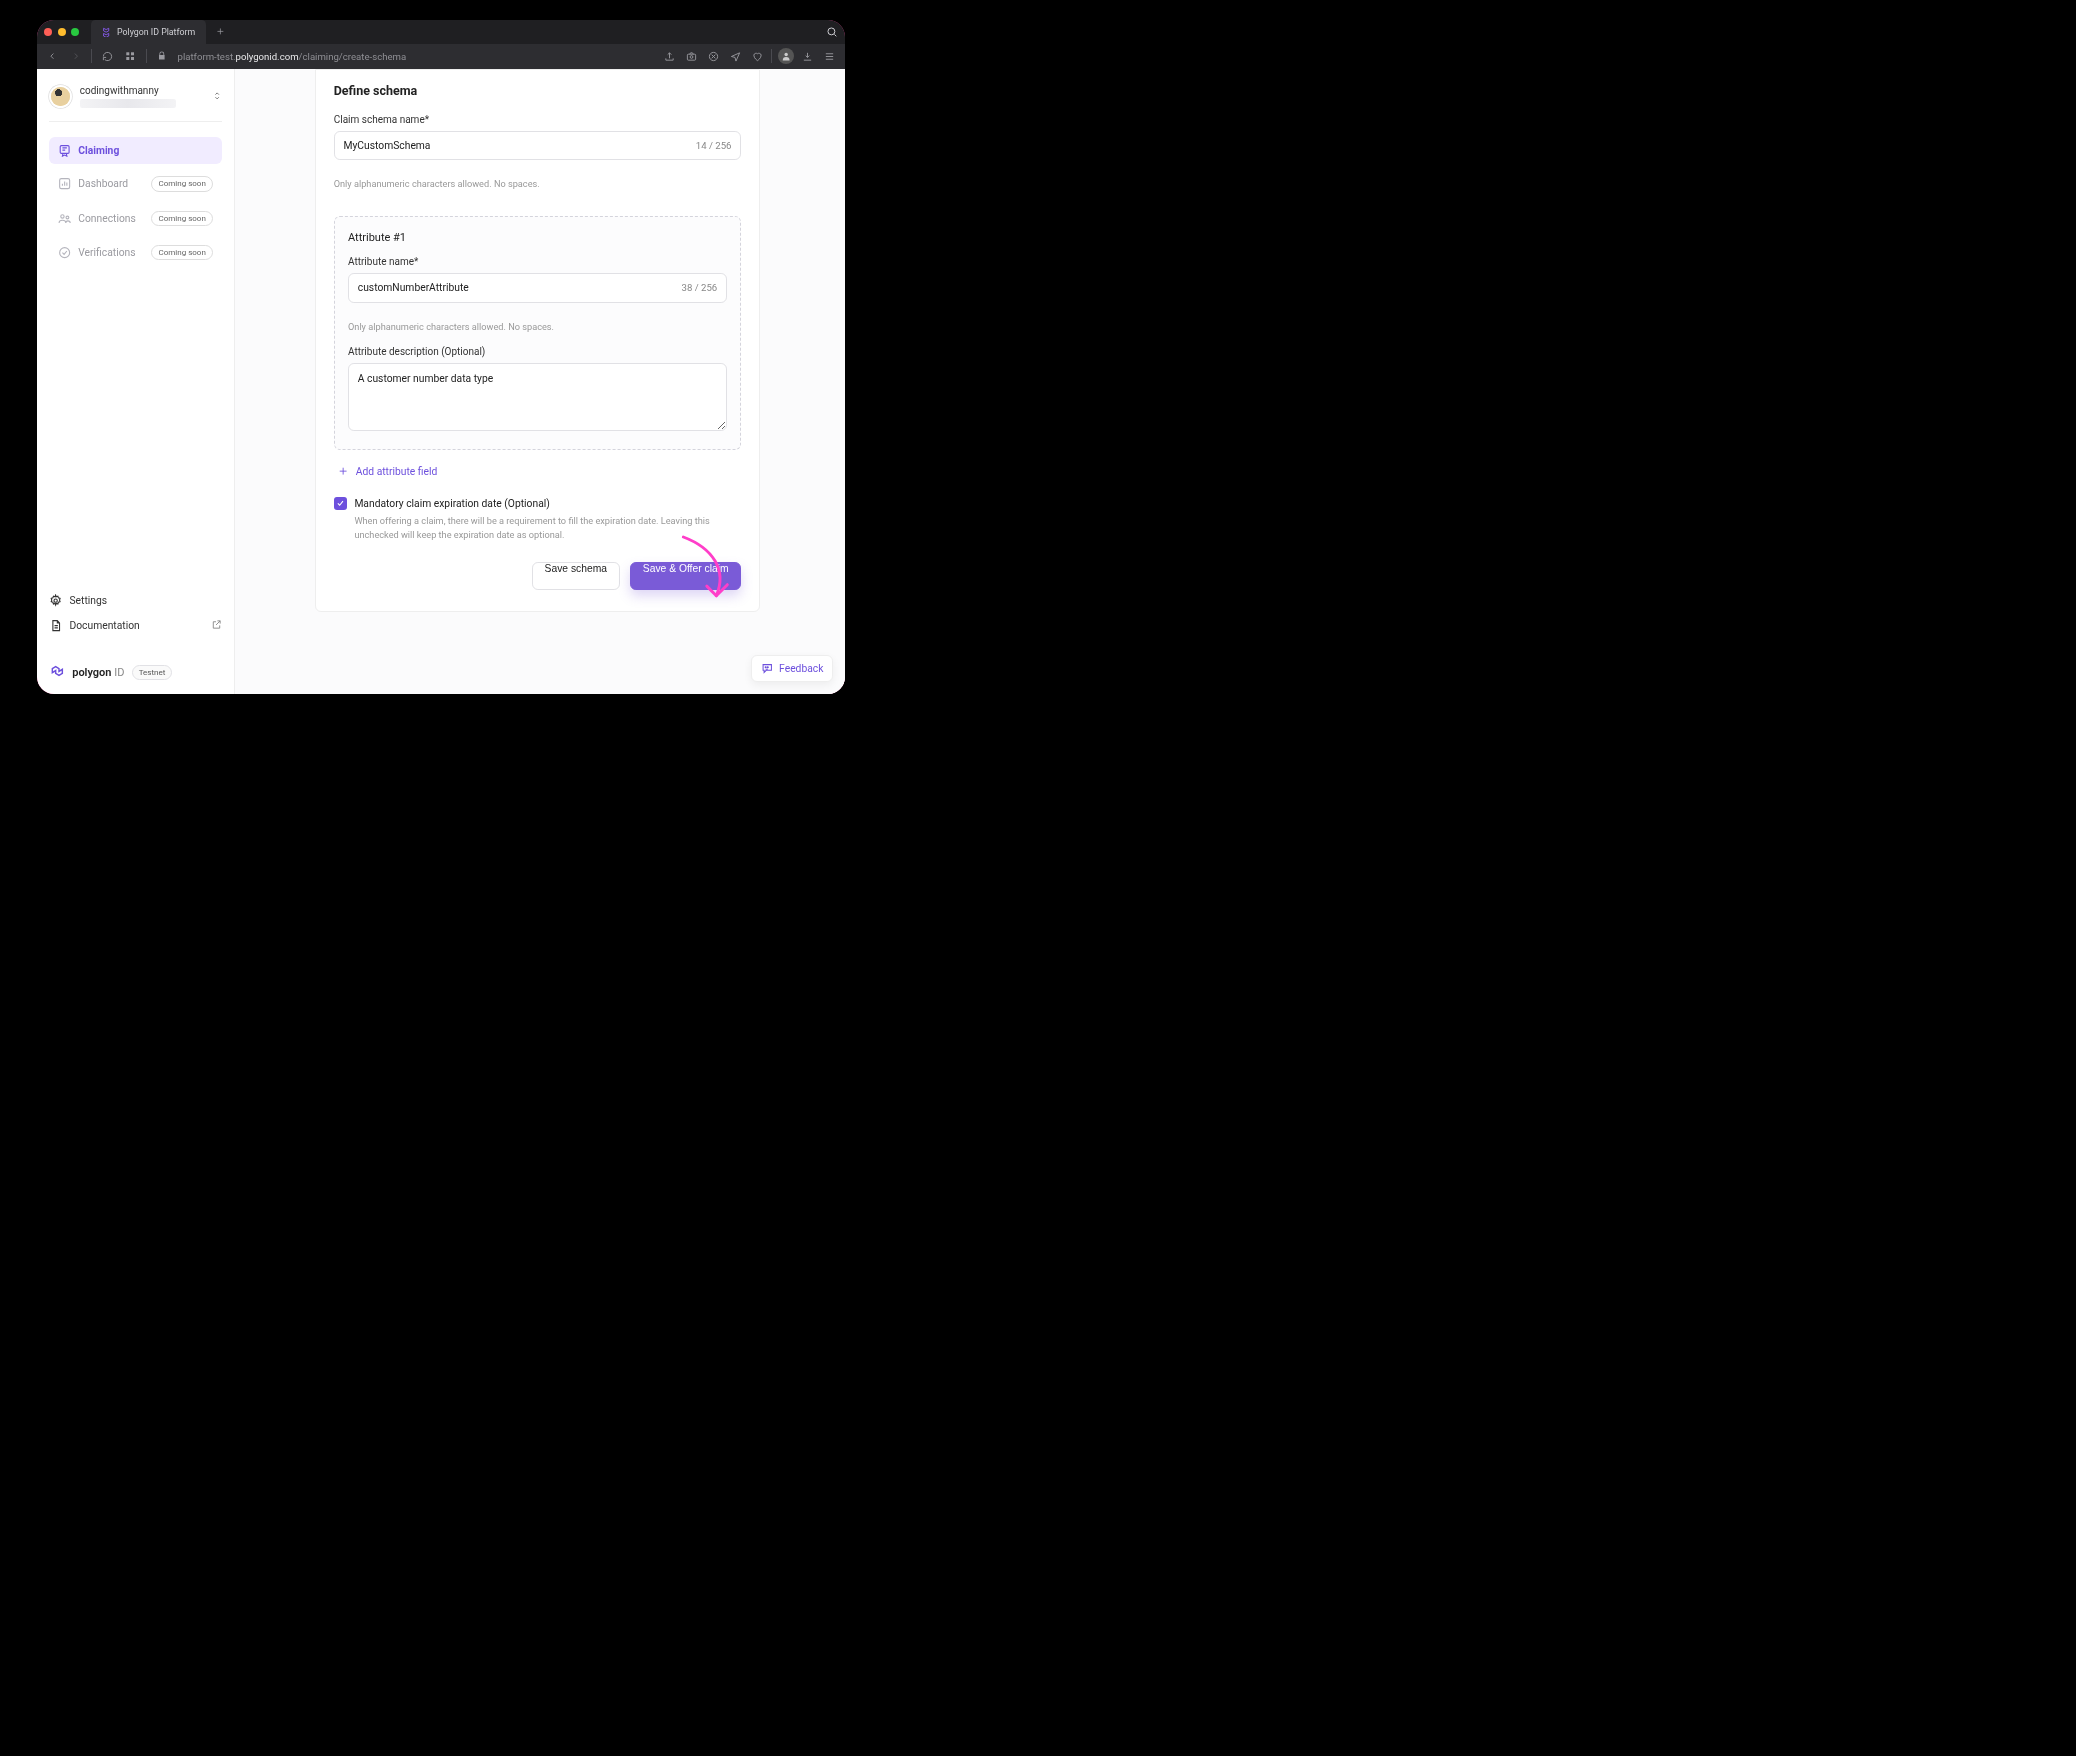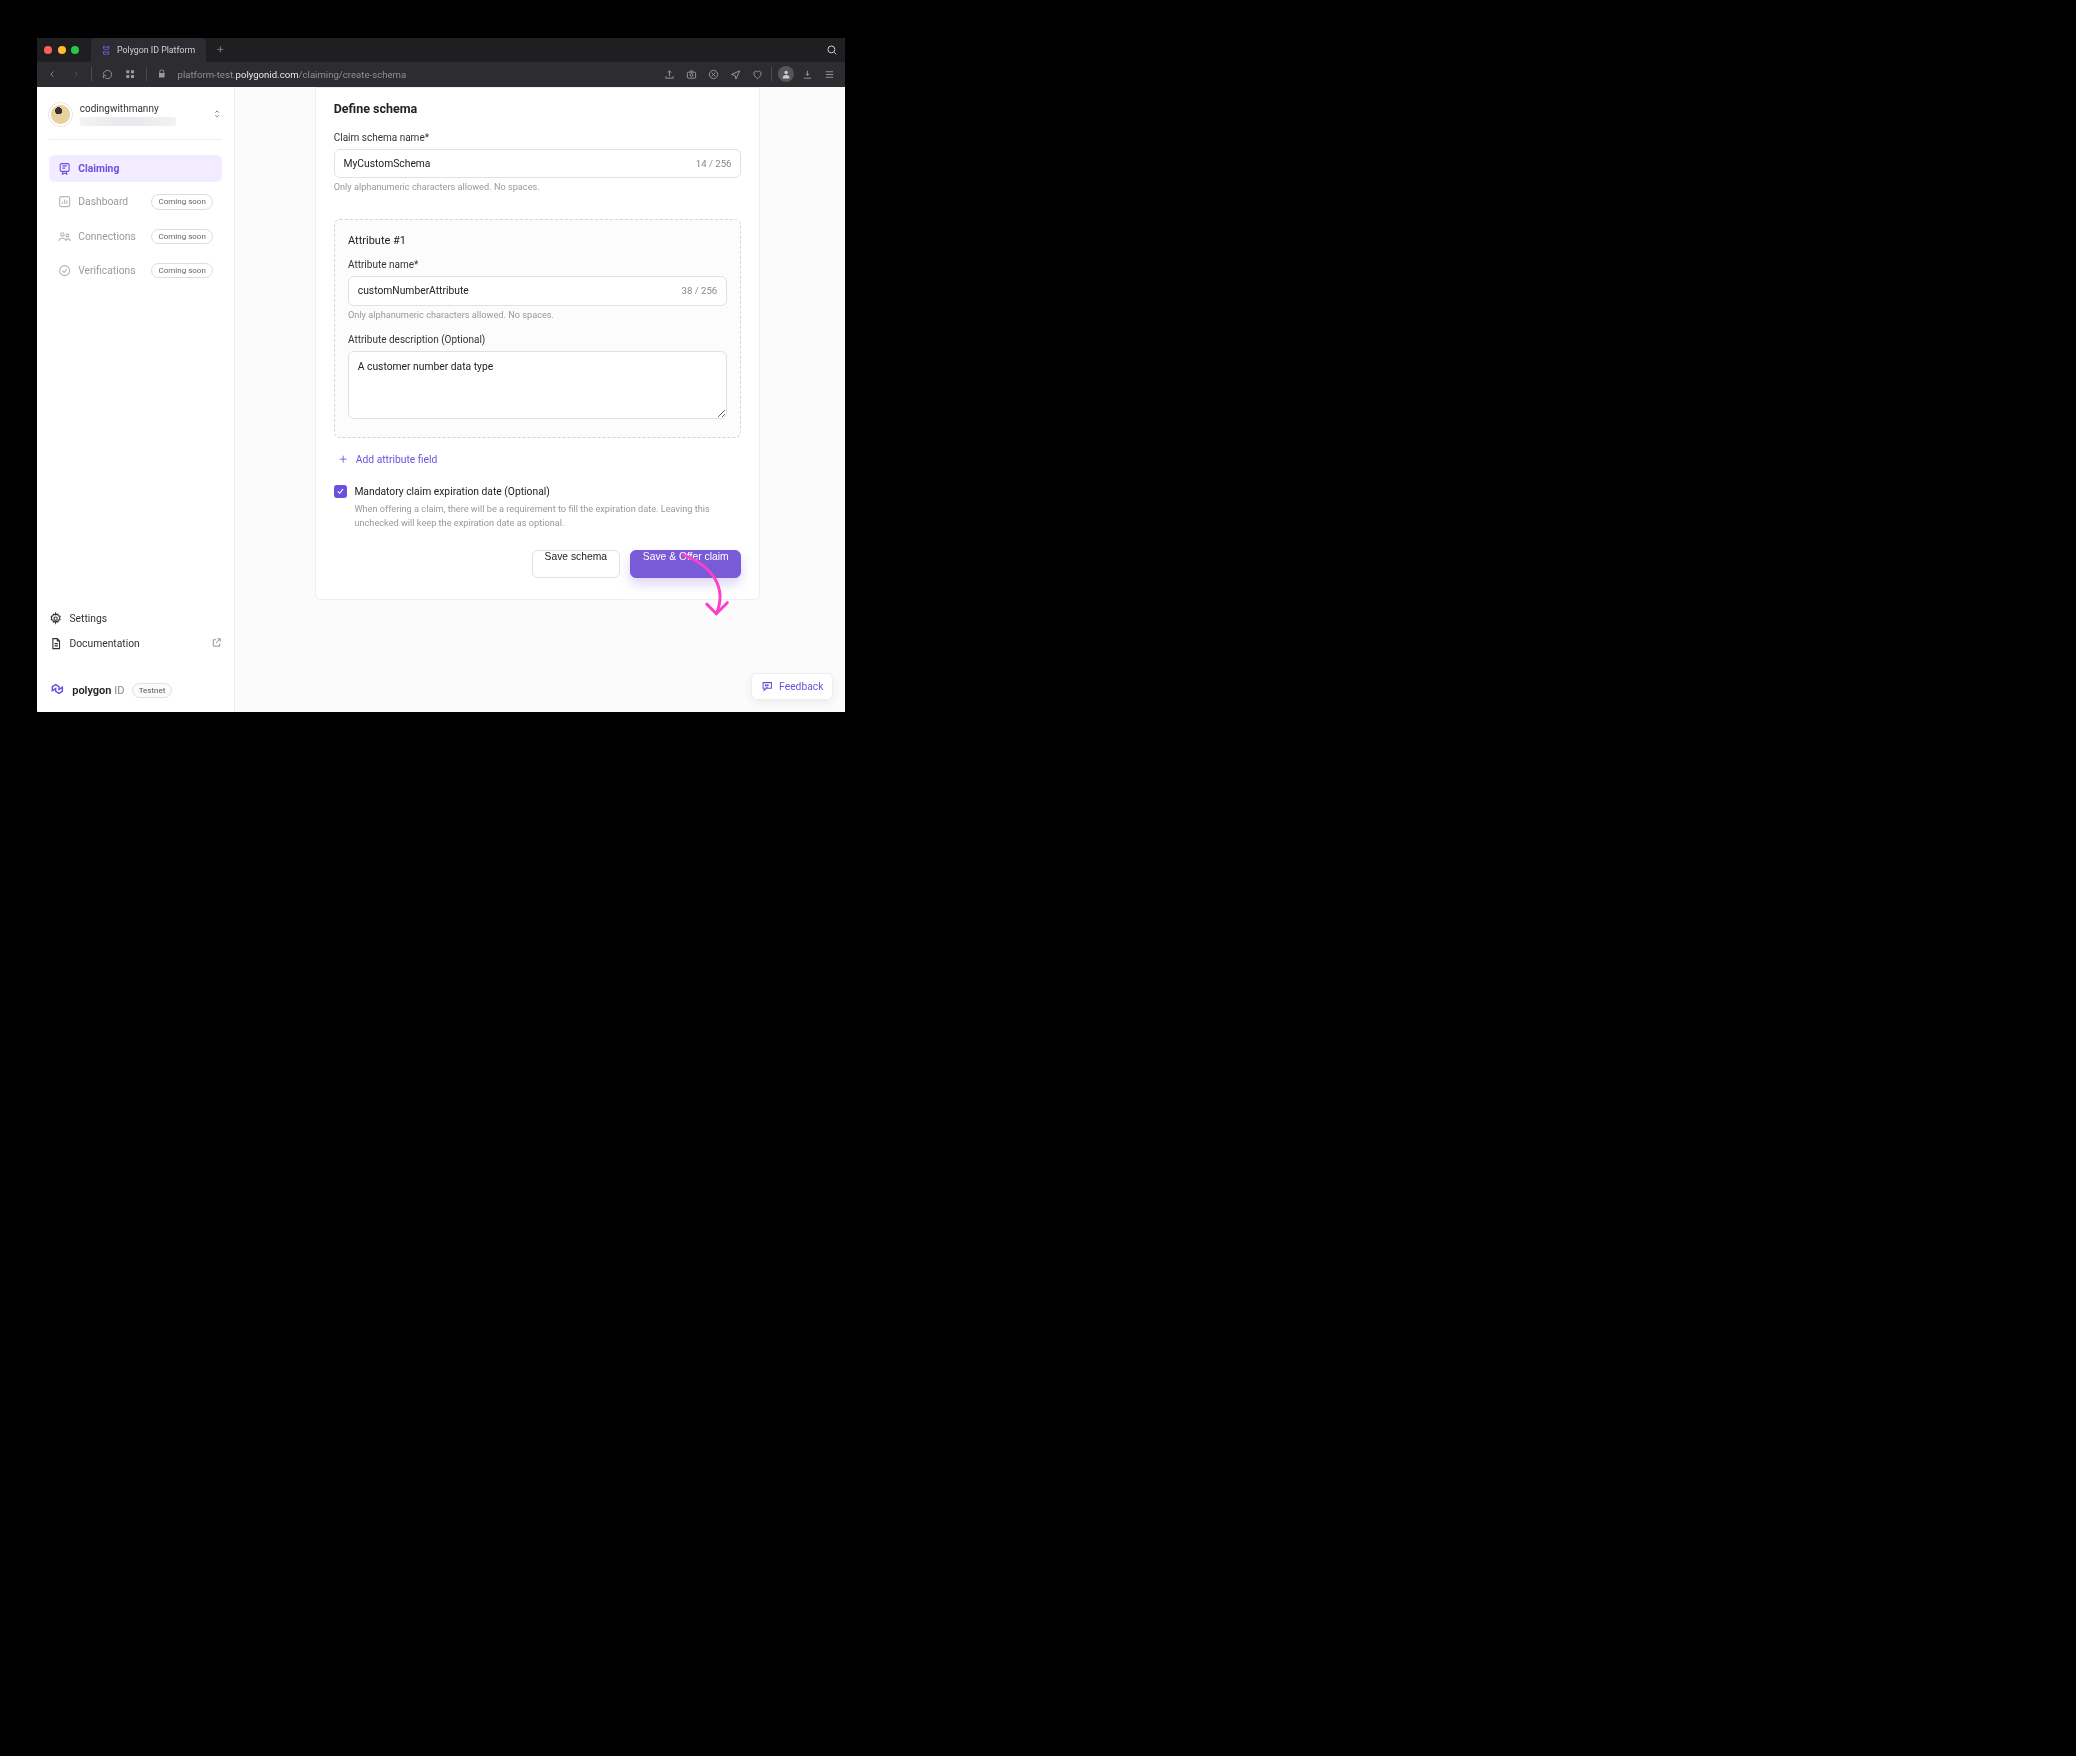--- a/index.html
+++ b/index.html
@@ -5,24 +5,24 @@
   * { box-sizing: border-box; margin: 0; padding: 0; }
   body {
     background: #000;
     font-family: -apple-system, BlinkMacSystemFont, "Segoe UI", Roboto, sans-serif;
     width: 879px;
     height: 743px;
     overflow: hidden;
   }
   .frame {
     position: absolute;
-    left: 37px; top: 38px;
+    left: 37px; top: 20px;
     width: 808px; height: 674px;
     background: #ec4899;
-    border-radius: 1px;
+    border-radius: 17px;
     overflow: hidden;
     box-shadow: 0 14.7px 44px rgba(0,0,0,.5);
   }
   
   .chrome { background:#1f1f22; }
   .tabbar { height:23.6px; display:flex; align-items:center; padding-left:7.4px; }
   .traffic { display:flex; gap:5.2px; margin-right:11.8px; }
   .dot { width:8px; height:8px; border-radius:50%; }
   .red{background:#ff5f57;} .yel{background:#febc2e;} .grn{background:#28c840;}
   .tab { display:flex; align-items:center; gap:5.9px; background:#2d2d31; height:23.6px; padding:0 10.3px; border-radius:4.4px 4.4px 0 0; color:#cfcfd4; font-size:8.8px; }
@@ -62,21 +62,21 @@
   .dim { font-weight:400; color:#888; }
   .tag-testnet { font-size:8px; color:#555; border:0.7px solid #e1e1e5; padding:2.2px 5.9px; border-radius:737px; background:#fafafa;}
 
   .main { flex:1; background:#fbfbfc; overflow:auto; position:relative;}
   .card { width:445px; margin-left:80px; background:#fff; border:0.7px solid #eee; border-radius:0 0 5.9px 5.9px; padding:13.3px 17.7px 20.6px 17.7px; }
   .h1 { font-size:12.5px; color:#222; margin-bottom:16px; }
   .label { font-size:10px; color:#333; margin-bottom:5.9px; display:block;}
   .input { width:100%; height:29.5px; border:0.7px solid #e1e1e5; border-radius:5.9px; padding:0 8.8px; font-size:10.3px; color:#222; display:flex; align-items:center; justify-content:space-between;}
   .input input { border:none; outline:none; font-size:10.3px; color:#222; width:70%; font-family:inherit; background:transparent;}
   .counter { font-size:9.6px; color:#888;}
-  .hint { font-size:9.2px; color:#999; margin-top:3px;}
+  .hint { font-size:9.2px; color:#999; margin-top:18px;}
 
   .attr-box { border:0.7px dashed #d4d4dc; border-radius:5.9px; padding:14.7px 13.3px; margin-top:26.5px; background:#fcfcfd;}
   .attr-title { font-size:11px; color:#222; margin-bottom:11.8px;}
   .field-group { margin-bottom:14.7px;}
   .select { width:100%; height:29.5px; border:0.7px solid #e1e1e5; border-radius:5.9px; padding:0 8.8px; font-size:10.3px; color:#222; display:flex; align-items:center; justify-content:space-between; background:#fff;}
   .chev-d { color:#bbb; }
   .textarea { width:100%; min-height:68px; border:0.7px solid #e1e1e5; border-radius:5.9px; padding:7.4px 8.8px; font-size:10.3px; color:#222; resize:vertical; background:#fff; font-family:inherit; outline:none;}
 
   .add-attr { display:flex; align-items:center; gap:7.4px; color:#6d50dd; font-size:10.3px; margin:14.7px 0 19px 4.4px;}
   .add-attr .plus{ color:#6d50dd;}

